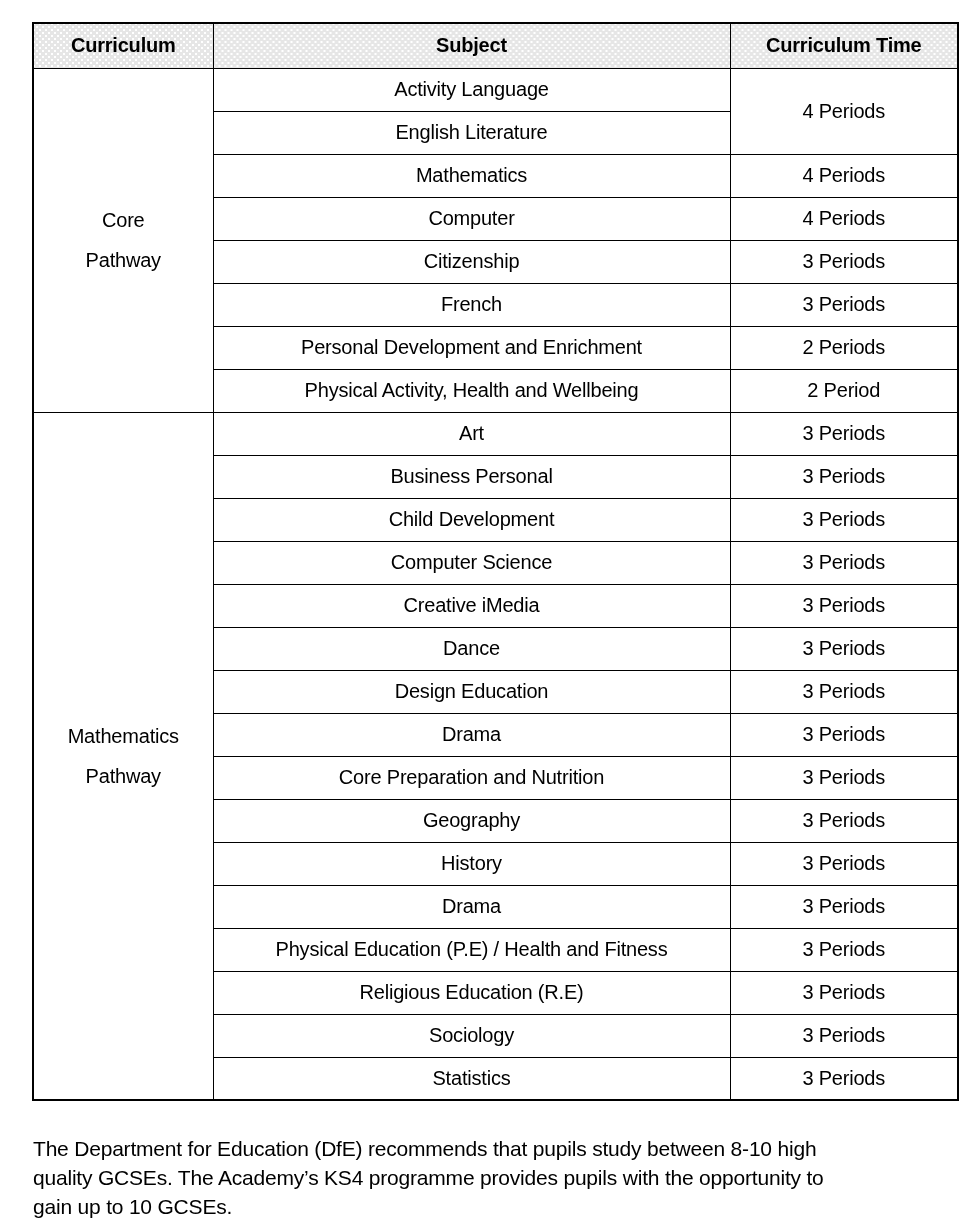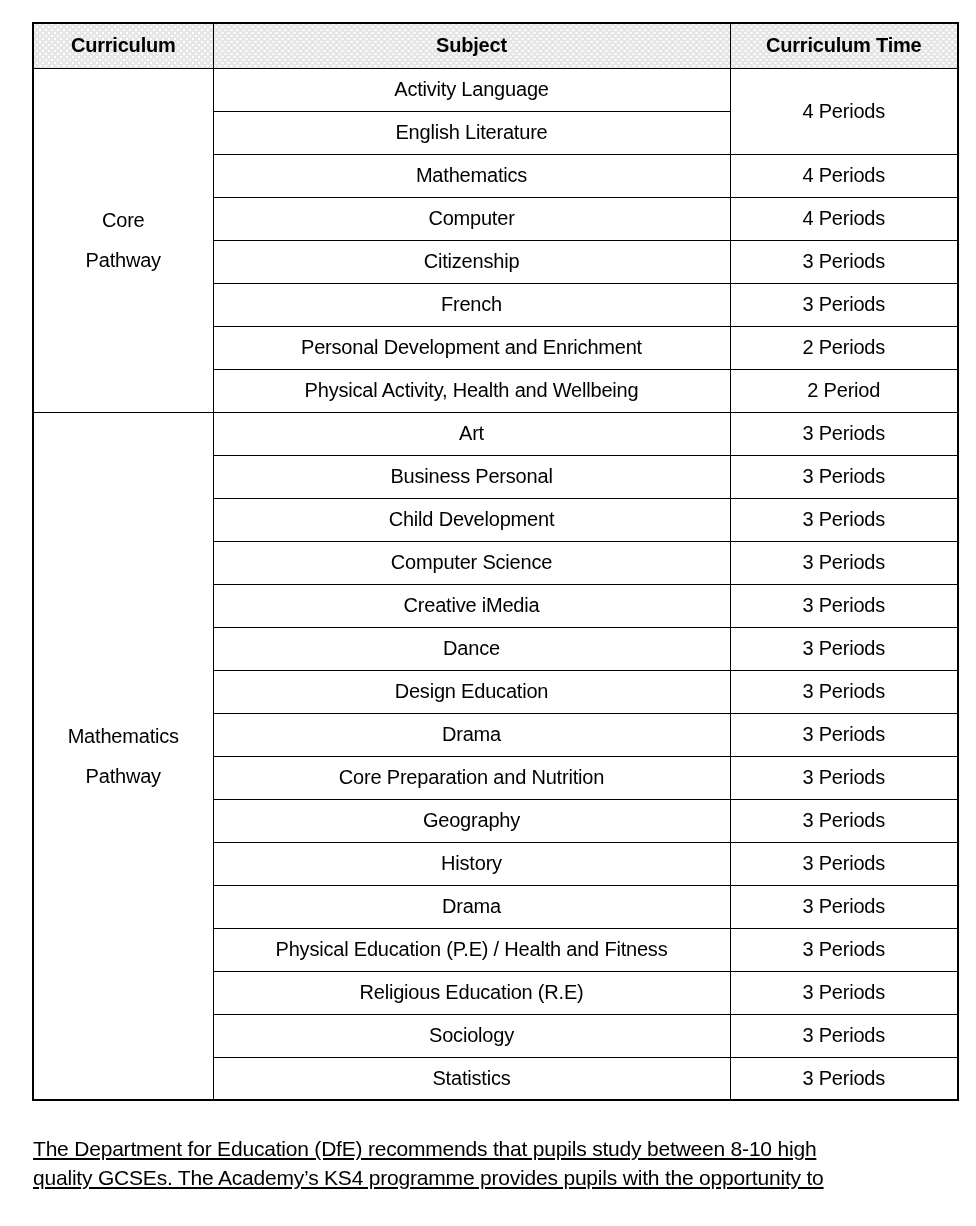--- a/index.html
+++ b/index.html
@@ -50,21 +50,21 @@
   td.pathway span.pline {
     display: block;
     line-height: 40px;
   }
   .footer-note {
     margin: 33px 0 0 1px;
     font-size: 21px;
     letter-spacing: -0.2px;
     line-height: 29px;
   }
-  .footer-note span { display: block; text-decoration: underline; }
+  .footer-note span { display: block; }
 </style>
 </head>
 <body>
 
 <div class="page">
 
   <table class="curriculum">
     <colgroup>
       <col class="c-curriculum">
       <col class="c-subject">
@@ -181,15 +181,16 @@
       <tr>
         <td>Statistics</td>
         <td>3 Periods</td>
       </tr>
     </tbody>
   </table>
 
   <p class="footer-note">
     <span>The Department for Education (DfE) recommends that pupils study between 8-10 high</span>
     <span>quality GCSEs. The Academy’s KS4 programme provides pupils with the opportunity to</span>
+    <span>gain up to 10 GCSEs.</span>
   </p>
 
 </div>
 
 </body></html>

